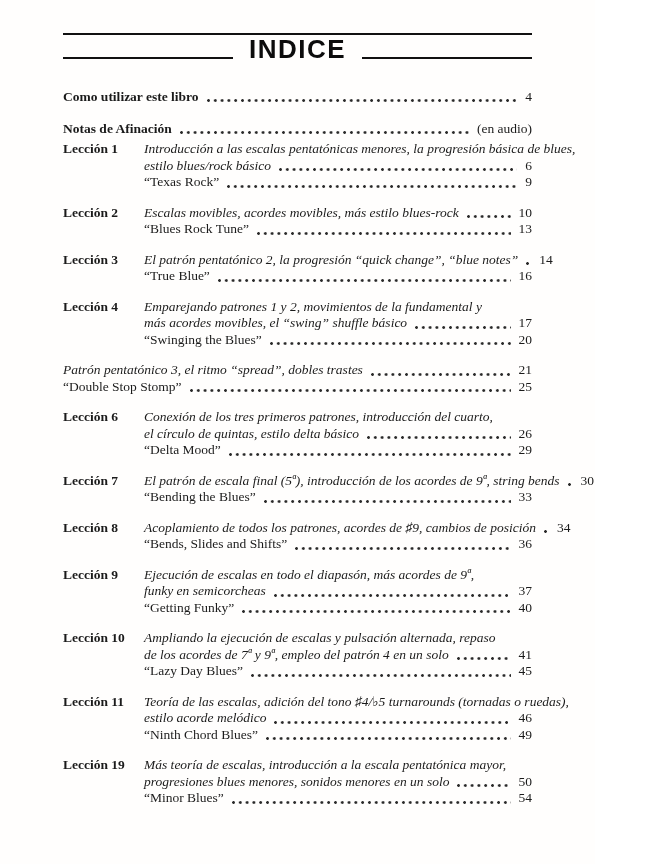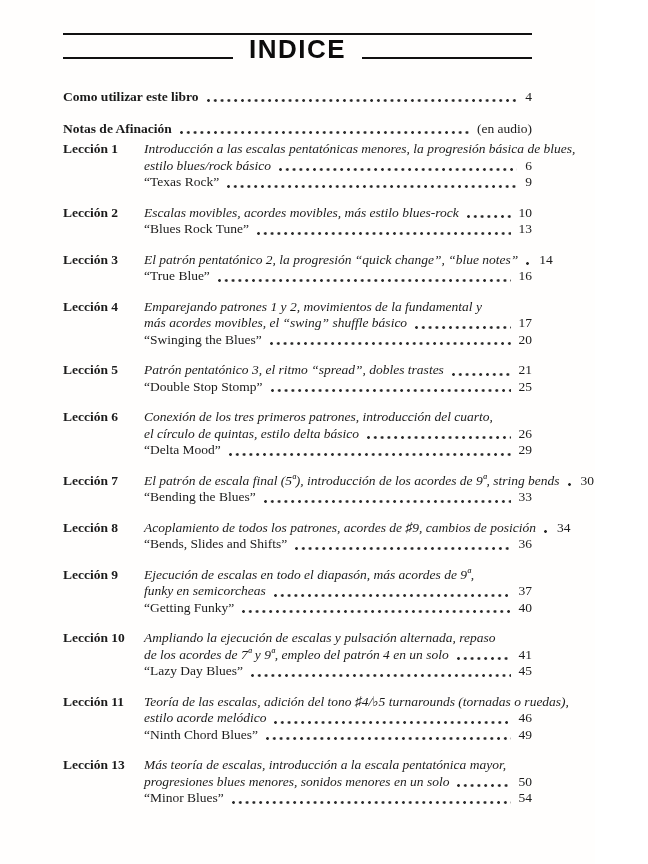--- a/index.html
+++ b/index.html
@@ -196,21 +196,20 @@
             <span class="page-num">17</span>
           </div>
           <div class="toc-line">
             <span class="song-text">“Swinging the Blues”</span>
             <span class="dots"></span>
             <span class="page-num">20</span>
           </div>
         </div>
       </div>
       <div class="lesson">
-        <div class="lesson-label">Lección 5</div>
         <div class="lesson-content">
           <div class="toc-line">
             <span class="italic">Patrón pentatónico 3, el ritmo “spread”, dobles trastes</span>
             <span class="dots"></span>
             <span class="page-num">21</span>
           </div>
           <div class="toc-line">
             <span class="song-text">“Double Stop Stomp”</span>
             <span class="dots"></span>
             <span class="page-num">25</span>
@@ -305,21 +304,21 @@
             <span class="page-num">46</span>
           </div>
           <div class="toc-line">
             <span class="song-text">“Ninth Chord Blues”</span>
             <span class="dots"></span>
             <span class="page-num">49</span>
           </div>
         </div>
       </div>
       <div class="lesson">
-        <div class="lesson-label">Lección 13</div>
+        <div class="lesson-label">Lección 19</div>
         <div class="lesson-content">
           <div class="desc-line italic">Más teoría de escalas, introducción a la escala pentatónica mayor,</div>
           <div class="toc-line">
             <span class="italic">progresiones blues menores, sonidos menores en un solo</span>
             <span class="dots"></span>
             <span class="page-num">50</span>
           </div>
           <div class="toc-line">
             <span class="song-text">“Minor Blues”</span>
             <span class="dots"></span>

